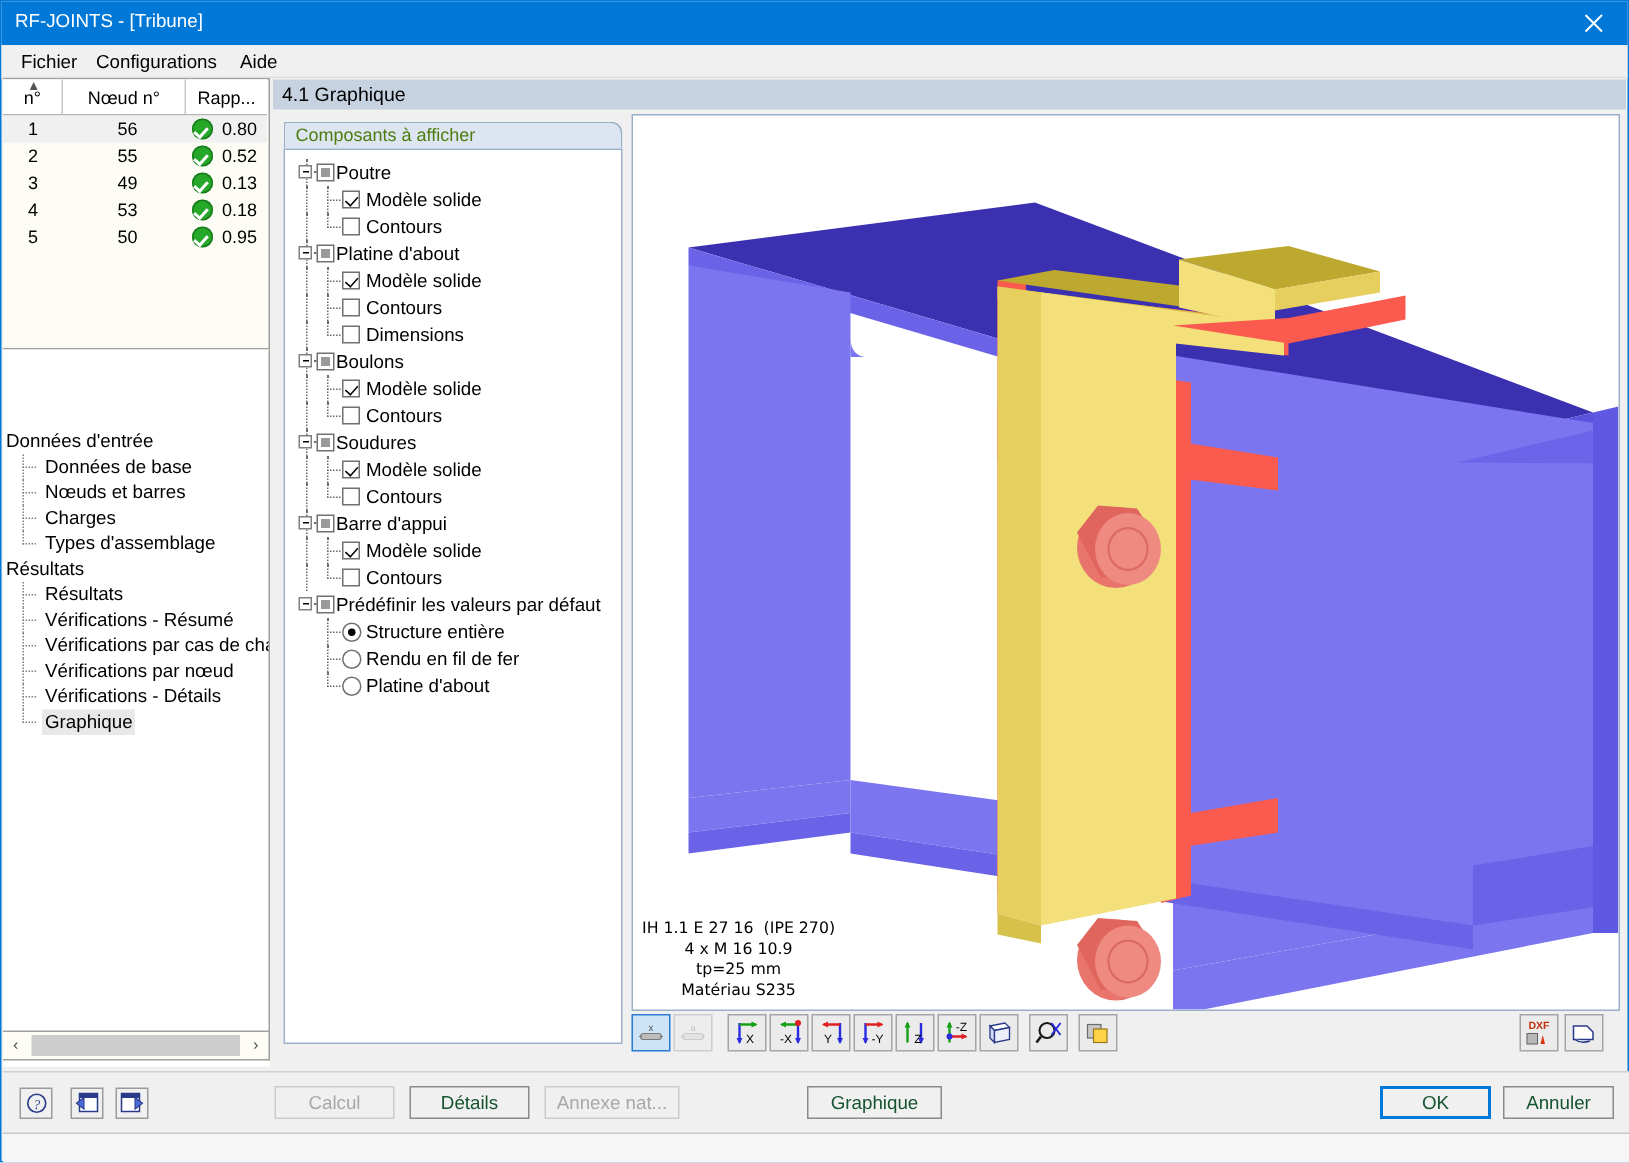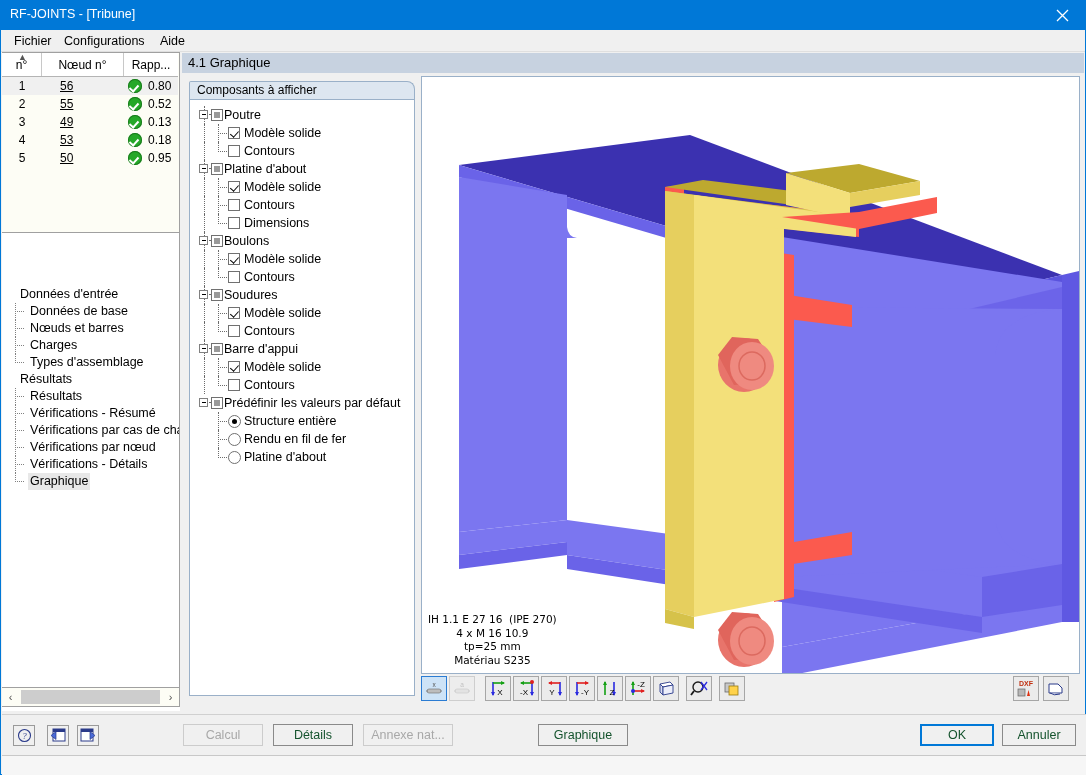--- a/index.html
+++ b/index.html
@@ -80,21 +80,21 @@
     position: absolute; left: 16px; top: 0px;
     font-size: 9px; color: #555; line-height: 8px;
   }
   .trow {
     position: relative; height: 18px; width: 176px;
   }
   .trow.sel { background: #f0f0f0; }
   .td { position: absolute; top: 0; height: 18px; line-height: 18px;
         font-size: 12px; color: #000; white-space: nowrap; }
   .td.c0 { left: 0; width: 40px; text-align: center; }
-  .td.c1 { left: 58px; width: 78px; text-align: left; text-decoration: underline; }
+  .td.c1 { left: 44px; width: 78px; text-align: center; }
   .td.c2 { left: 126px; width: 40px; text-align: left; padding-left: 20px; }
   .ok-dot {
     position: absolute; left: 126px; top: 2px; width: 14px; height: 14px;
     border-radius: 50%; background: #25a828;
     box-shadow: inset 0 0 0 1px #1b7a1e;
   }
   .ok-dot::after {
     content: "";
     position: absolute; left: 3px; top: 3.5px;
     width: 4px; height: 7px;
@@ -108,21 +108,21 @@
     background: #ffffff;
     border: 1px solid #a0a0a0; border-left: none; border-top: none;
     padding-top: 53px;
     overflow: hidden;
   }
   .nav-row {
     position: relative; height: 17px; line-height: 17px;
     font-size: 12.5px; color: #000; white-space: nowrap;
     cursor: default;
   }
-  .nav-row.root { padding-left: 16px; }
+  .nav-row.root { padding-left: 0; }
   .nav-row.child { padding-left: 26px; }
   .nav-row.child::before {
     content: ""; position: absolute; left: 13px; top: 0; width: 1px; height: 17px;
     border-left: 1px dotted #808080;
   }
   .nav-row.child.last::before { height: 9px; }
   .nav-row.child::after {
     content: ""; position: absolute; left: 13px; top: 8px; width: 9px; height: 1px;
     border-top: 1px dotted #808080;
   }
@@ -157,21 +157,21 @@
   
   #comp-panel {
     position: absolute; left: 188px; top: 80px; width: 226px; height: 615px;
   }
   #comp-tab {
     position: absolute; left: 0; top: 0; width: 226px; height: 18px;
     background: #dde6f0;
     border: 1px solid #9ab0c8;
     border-bottom: none;
     border-radius: 2px 8px 0 0;
-    font-size: 12px; color: #000000;
+    font-size: 12px; color: #4d7c0f;
     padding-left: 7px; line-height: 17px;
   }
   #comp-body {
     position: absolute; left: 0; top: 18px; width: 226px; height: 597px;
     background: #ffffff;
     border: 1px solid #9ab0c8;
     padding-top: 6px;
     overflow: hidden;
   }
   .ct-row {

